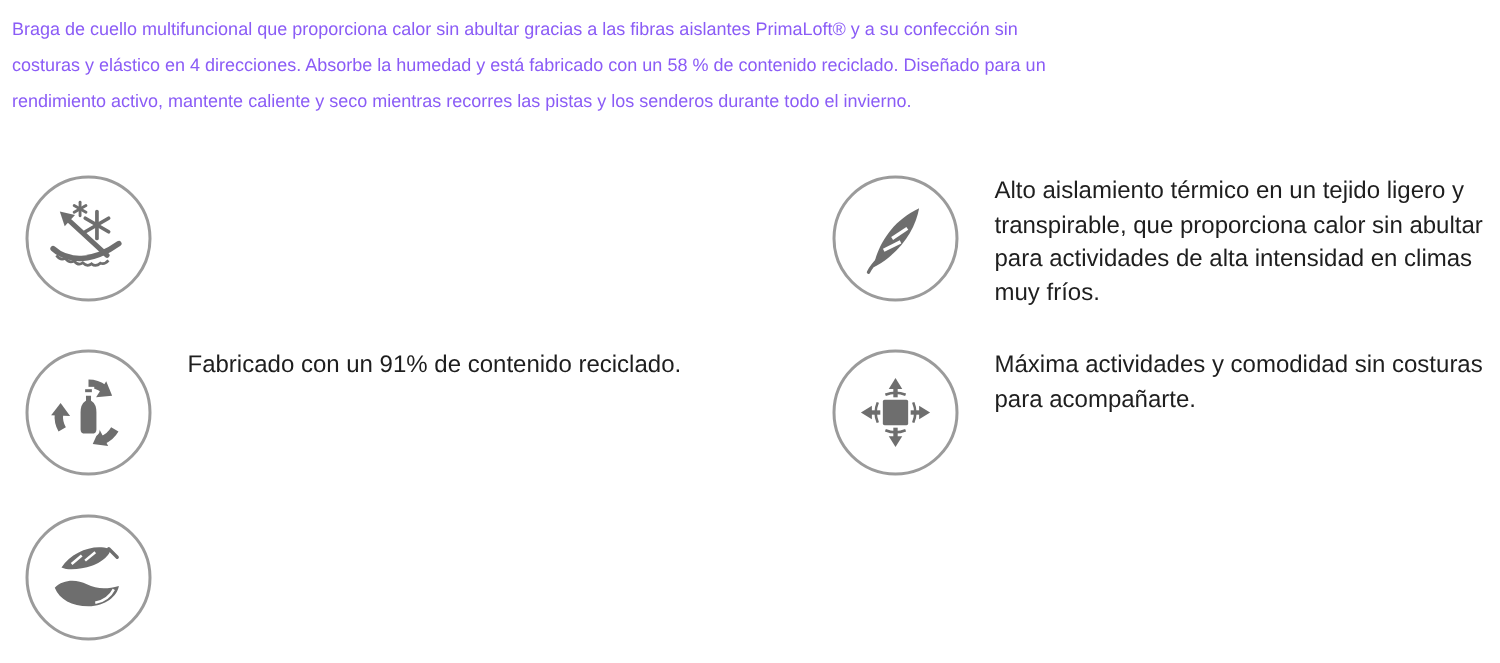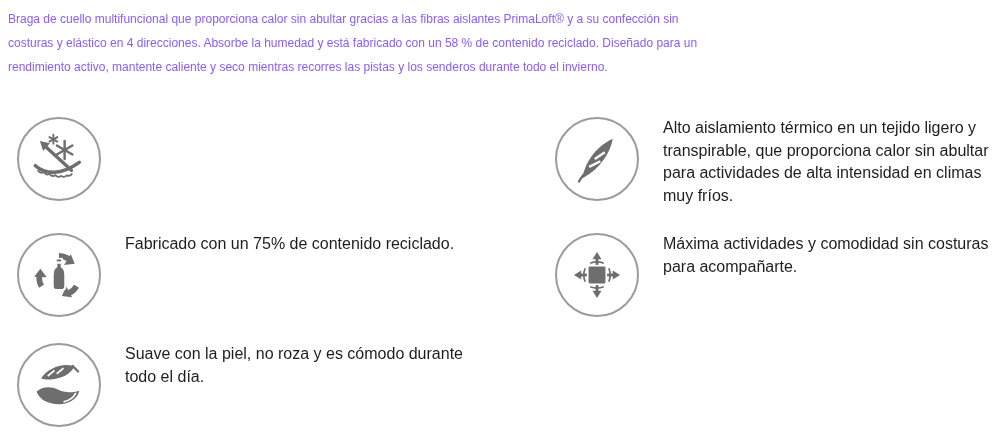--- a/index.html
+++ b/index.html
@@ -107,21 +107,21 @@
             <polygon class="ic-fill" points="38,14 28.5,15 34.5,5.5"></polygon>
           </g>
         </defs>
         <use href="#ra"></use>
         <use href="#ra" transform="rotate(120 24 25)"></use>
         <use href="#ra" transform="rotate(240 24 25)"></use>
         <rect x="21.3" y="9.5" width="5.4" height="3.5" fill="#6e6e6e" stroke="#ffffff" stroke-width="1.4"></rect>
         <path d="M21.5 13 h5 l0 3.5 c2.8 1.8 3.2 4.5 3.2 7.5 l0 10 c0 2.2 -1.6 3.5 -3.7 3.5 h-4 c-2.1 0 -3.7 -1.3 -3.7 -3.5 l0 -10 c0 -3 0.4 -5.7 3.2 -7.5 Z" fill="#6e6e6e" stroke="#ffffff" stroke-width="2"></path>
       </svg>
     </div>
-    <p class="feature-text">Fabricado con un 75% de contenido reciclado.</p>
+    <p class="feature-text">Fabricado con un 91% de contenido reciclado.</p>
   </div>
 
   <div class="feature">
     <div class="icon-circle">
       <svg width="54" height="54" viewBox="0 0 48 48" aria-hidden="true">
         <rect class="ic-fill" x="16.5" y="16.5" width="15" height="15" rx="1"></rect>
         <g class="ic-stroke" stroke-width="2.6">
           <path d="M24 15 L24 9"></path>
           <path d="M24 33 L24 39"></path>
           <path d="M15 24 L9 24"></path>
@@ -147,17 +147,15 @@
     <div class="icon-circle">
       <svg width="54" height="54" viewBox="0 0 48 48" aria-hidden="true">
         <path class="ic-fill" d="M8 18 C 14 9, 27 4, 36 7 C 39 8, 33 15, 26 17 C 20 19, 12 20, 8 18 Z"></path>
         <path class="ic-stroke" d="M36 7 L41 12" stroke-width="2" stroke-linecap="round"></path>
         <path class="ic-white" d="M14 16 L20 11" stroke-width="1.5"></path>
         <path class="ic-white" d="M22 14 L28 9" stroke-width="1.5"></path>
         <path class="ic-fill" d="M4 30 C 9 25, 17 25, 23 28 C 29 31, 35 31, 42 29 C 41 35, 34 41, 24 41 C 14 41, 7 37, 4 30 Z"></path>
         <path class="ic-white" d="M28 39 C 33 38, 37 35, 39 31" stroke-width="1.5"></path>
       </svg>
     </div>
-    <p class="feature-text">Suave con la piel, no roza y es cómodo durante
-todo el día.</p>
   </div>
 
 </div>
 
 </body></html>

